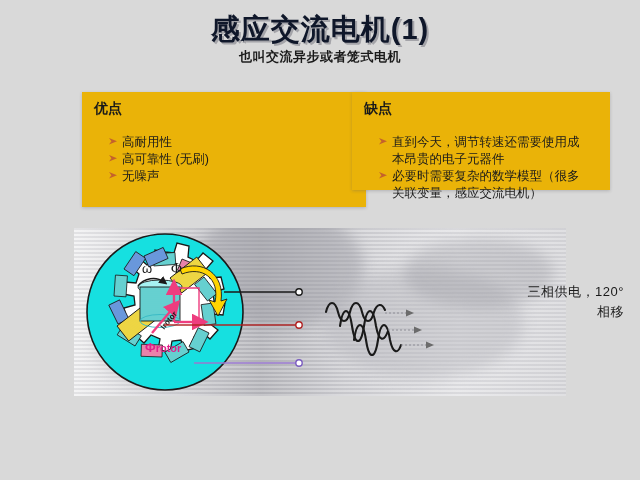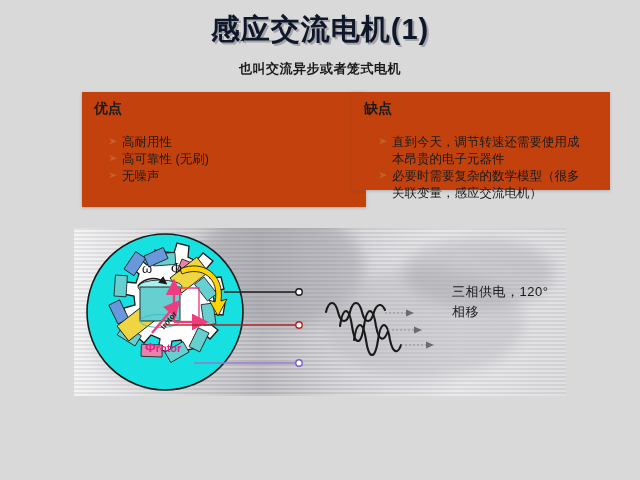--- a/index.html
+++ b/index.html
@@ -25,31 +25,31 @@
   }
   .slide-title {
     font-size: 29px;
     font-weight: bold;
     color: #0f172a;
     letter-spacing: 1px;
     line-height: 1.05;
     text-shadow: 2px 2px 0 rgba(120,120,130,0.55);
   }
   .slide-subtitle {
-    margin-top: 16px;
+    margin-top: 4px;
     font-size: 13px;
     font-weight: bold;
     color: #1a1a1a;
     letter-spacing: 0.5px;
   }
 
   
   .panel {
     position: absolute;
-    background: #c2410c;
+    background: #eab308;
     box-shadow: 0 1px 3px rgba(90,90,95,0.30);
     padding: 8px 10px 9px 10px;
     box-sizing: border-box;
   }
   #panel-pros {
     left: 82px;
     top: 92px;
     width: 284px;
     height: 115px;
   }
@@ -135,21 +135,21 @@
     width: 120px;
     height: 82px;
   }
 
   
   .supply-caption {
     position: absolute;
     left: 452px;
     top: 282px;
     width: 172px;
-    text-align: left;
+    text-align: right;
     font-size: 13px;
     color: #1a1a1a;
     line-height: 1.55;
     letter-spacing: 0.5px;
   }
 </style>
 </head>
 <body>
 
 <div class="title-wrap">

